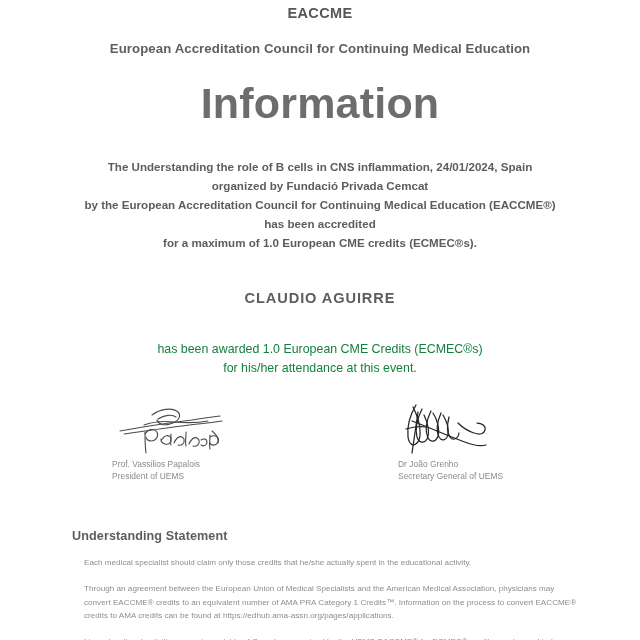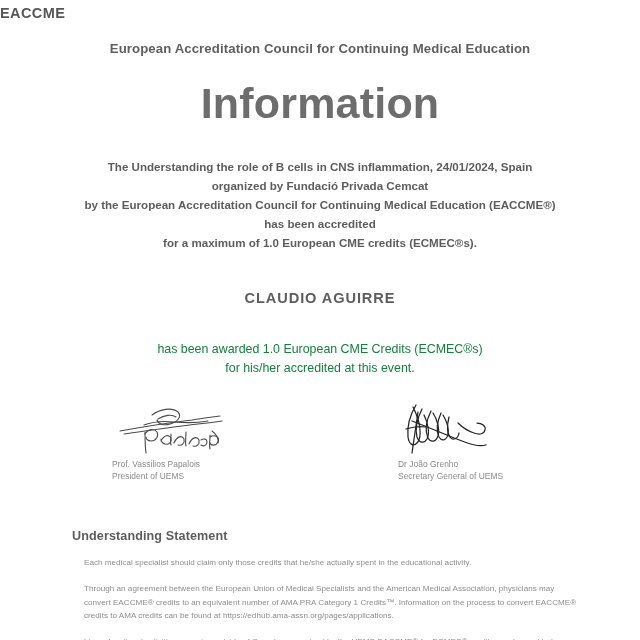--- a/index.html
+++ b/index.html
@@ -20,20 +20,21 @@
   .page {
     position: relative;
     width: 640px;
     height: 640px;
     background: #ffffff;
     box-sizing: border-box;
   }
 
   
   .org-abbr {
+    text-align: center;
     font-size: 14.5px;
     font-weight: bold;
     color: #575757;
     letter-spacing: 0.4px;
     margin: 5px 0 0 0;
     line-height: 1.2;
   }
   .org-full {
     text-align: center;
     font-size: 13.2px;
@@ -157,21 +158,21 @@
     <span class="line">organized by Fundació Privada Cemcat</span>
     <span class="line">by the European Accreditation Council for Continuing Medical Education (EACCME®)</span>
     <span class="line">has been accredited</span>
     <span class="line">for a maximum of 1.0 European CME credits (ECMEC®s).</span>
   </div>
 
   <div class="recipient">CLAUDIO AGUIRRE</div>
 
   <div class="award-block">
     <span class="line">has been awarded 1.0 European CME Credits (ECMEC®s)</span>
-    <span class="line">for his/her accredited at this event.</span>
+    <span class="line">for his/her attendance at this event.</span>
   </div>
 
   <div class="signatures">
 
     <div class="sig-col left">
       <svg class="sig-mark" width="125" height="58" viewBox="0 0 125 58">
         <g fill="none" stroke="#4a4a4a" stroke-width="1.1" stroke-linecap="round" stroke-linejoin="round">
           <path d="M8,30 C30,26 55,22 80,19 C92,17 100,16 108,15"></path>
           <path d="M12,33 C34,30 60,26 86,23 C96,22 104,21 110,20"></path>
           <path d="M40,14 C48,8 60,6 66,11 C70,15 66,21 58,23 C52,25 46,23 45,19"></path>

